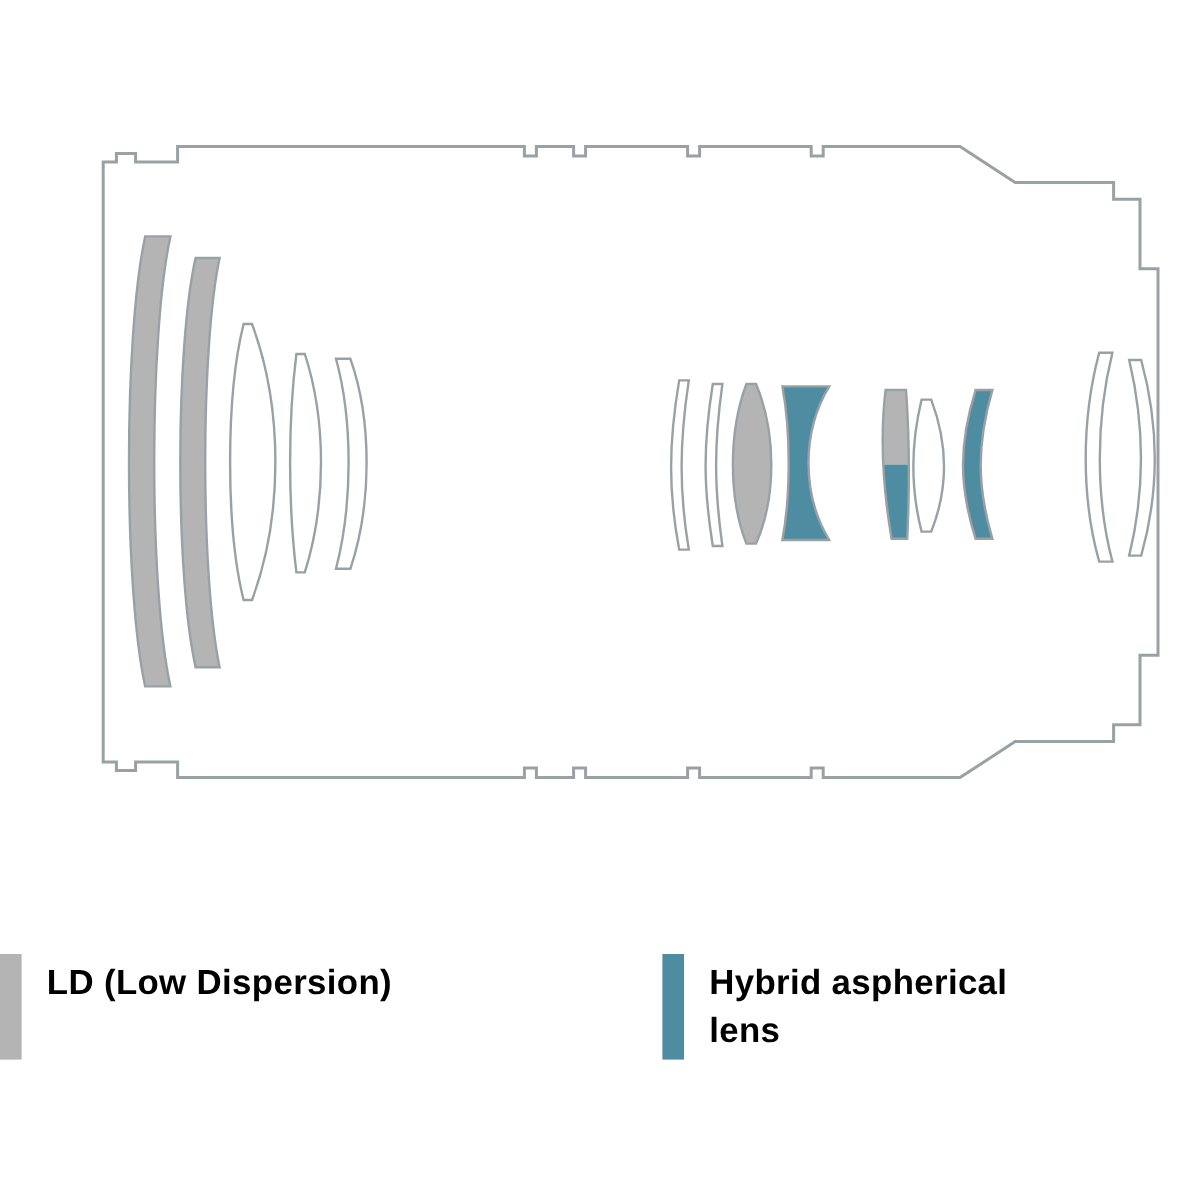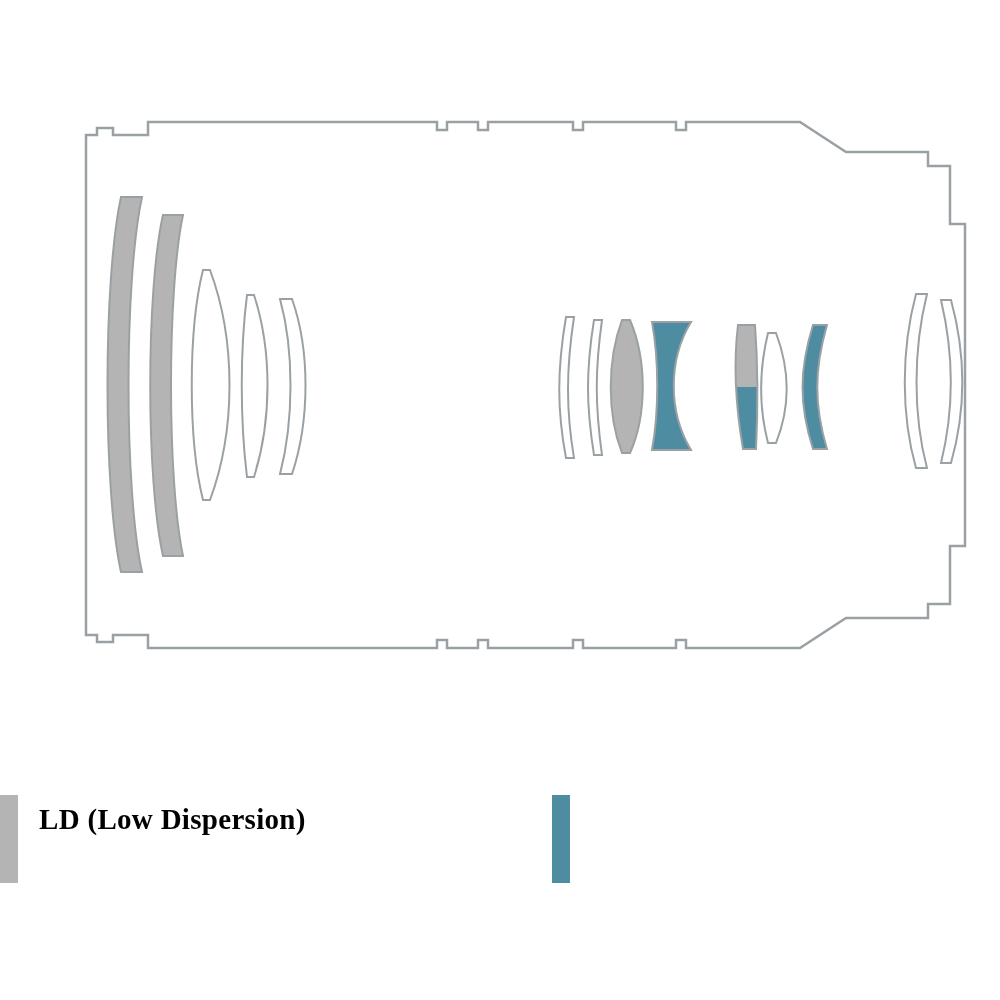--- a/index.html
+++ b/index.html
@@ -68,21 +68,20 @@
   .swatch.sw-hybrid { background: var(--hybrid_teal, #4e8ca1); }
   .legend-text {
     margin-left: 21px;
     margin-top: 4px;
     font-size: 29px;
     font-weight: 700;
     line-height: 40px;
     color: var(--text_black, #000000);
     letter-spacing: 0.3px;
     white-space: nowrap;
-    font-family: Liberation Serif, serif;
   }
 </style>
 </head>
 <body>
 
 <div class="canvas">
 
   <svg class="diagram" width="1000" height="760" viewBox="0 0 1000 760" xmlns="http://www.w3.org/2000/svg">
 
     <path class="barrel" d="
@@ -147,15 +146,19 @@
 
   <div class="legend-item ld">
     <span class="swatch sw-ld"></span>
     <div class="legend-text">
       <div>LD (Low Dispersion)</div>
     </div>
   </div>
 
   <div class="legend-item hybrid">
     <span class="swatch sw-hybrid"></span>
+    <div class="legend-text">
+      <div>Hybrid aspherical</div>
+      <div>lens</div>
+    </div>
   </div>
 
 </div>
 
 </body></html>

